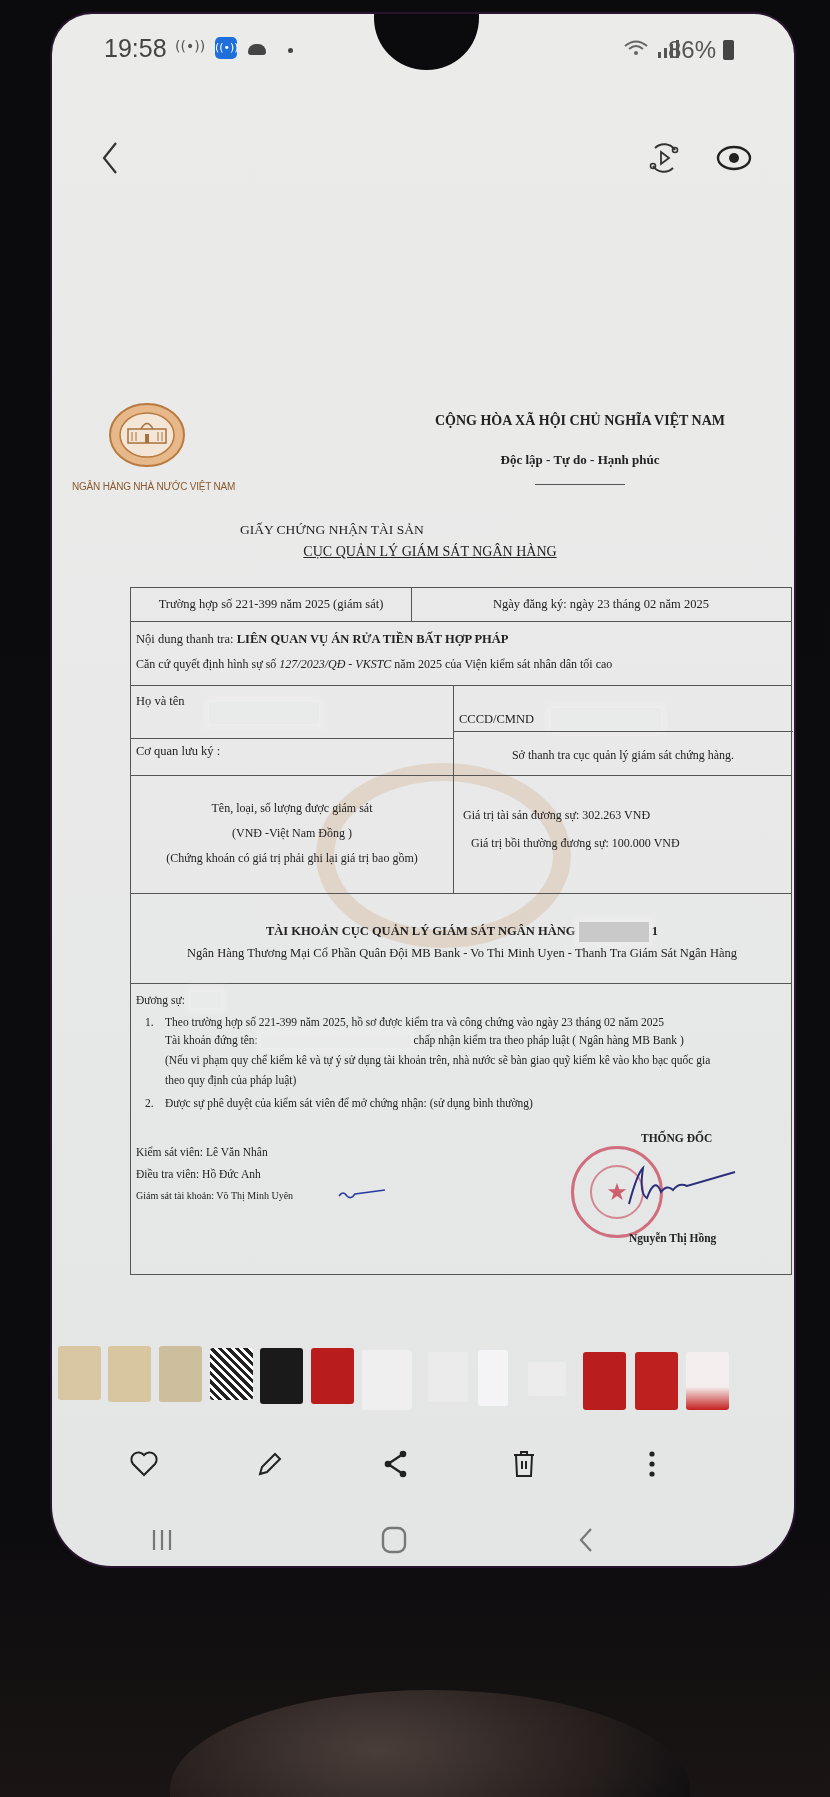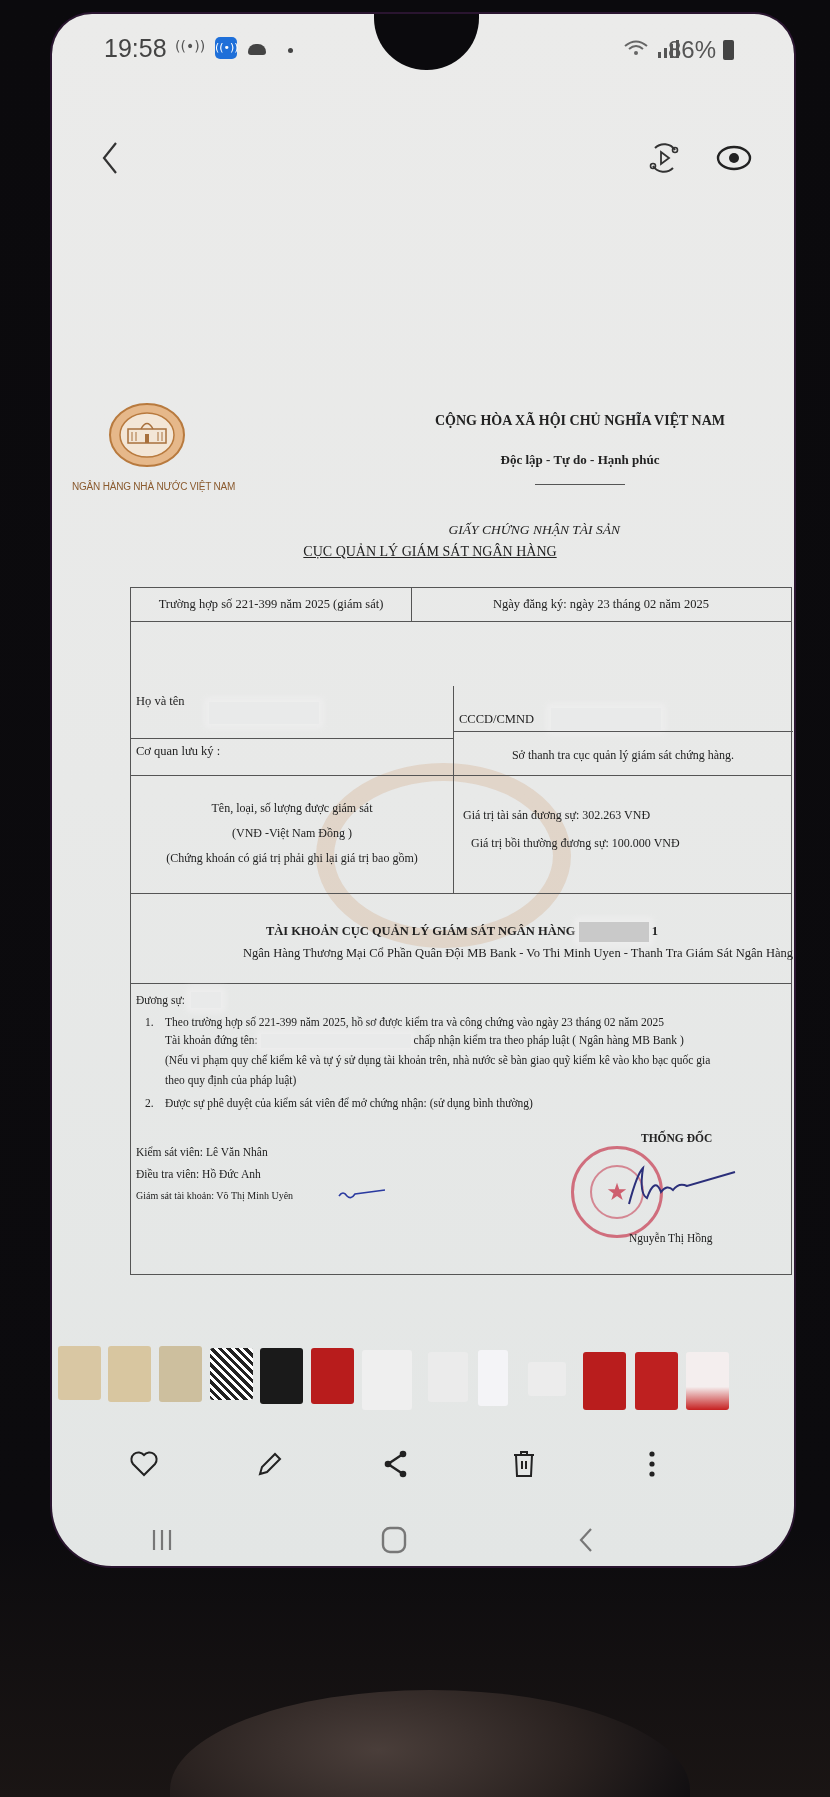--- a/index.html
+++ b/index.html
@@ -36,21 +36,21 @@
 
   .topbar { position:absolute; left:0; top:110px; width:100%; height:80px; }
   .icon-btn { position:absolute; display:flex; align-items:center; justify-content:center; cursor:pointer; }
 
   .doc { position:absolute; left:18px; top:370px; width:712px; color:#222; }
   .logo { position:absolute; left:38px; top:18px; width:78px; height:66px; }
   .logo-caption { position:absolute; left:2px; top:97px; font-family:"Liberation Sans",sans-serif; font-size:10px; color:#8a5a2e; letter-spacing:-0.2px; }
   .nation { position:absolute; left:360px; top:29px; width:300px; text-align:center; font-weight:bold; font-size:14px; }
   .motto { position:absolute; left:360px; top:68px; width:300px; text-align:center; font-weight:bold; font-size:13px; }
   .motto-rule { position:absolute; left:465px; top:100px; width:90px; border-top:1px solid #555; }
-  .cert-title { position:absolute; left:170px; top:138px; width:380px; text-align:right; font-size:13.5px;font-style:italic; }
+  .cert-title { position:absolute; left:170px; top:138px; width:380px; text-align:left; font-size:13.5px; }
   .cert-sub { position:absolute; left:170px; top:160px; width:380px; text-align:center; font-size:14px; text-decoration:underline; }
 
   .table { position:absolute; left:60px; top:203px; width:662px; height:688px; border:1.5px solid #555; box-sizing:border-box; font-size:12.5px; }
   .row { position:absolute; left:0; width:100%; border-bottom:1.3px solid #555; box-sizing:border-box; }
   .vline { position:absolute; top:0; bottom:0; border-left:1.3px solid #555; }
   .cell { position:absolute; }
   .redact { display:inline-block; background:#e9eaea; box-shadow:0 0 6px 4px #eeeeee; }
   .watermark { position:absolute; left:185px; top:175px; width:255px; height:185px; border-radius:50%; border:18px solid rgba(200,140,90,0.22); box-sizing:border-box; }
   .stamp { position:absolute; left:452px; top:555px; width:92px; height:92px; border-radius:50%; border:3px solid rgba(200,70,90,0.75); box-sizing:border-box; }
   .stamp-inner { position:absolute; left:16px; top:16px; width:54px; height:54px; border-radius:50%; border:2px solid rgba(200,70,90,0.6); box-sizing:border-box; color:rgba(200,60,80,0.8); font-size:24px; text-align:center; line-height:50px; }
@@ -147,20 +147,31 @@
 
     <div class="table">
       <div class="watermark"></div>
 
       <div class="row" style="top:0;height:34px;">
         <div class="vline" style="left:280px;"></div>
         <div class="cell" style="left:0;width:280px;top:9px;text-align:center;">Trường hợp số 221-399 năm 2025 (giám sát)</div>
         <div class="cell" style="left:280px;width:380px;top:9px;text-align:center;">Ngày đăng ký: ngày 23 tháng 02 năm 2025</div>
       </div>
 
+      <div class="row" style="top:34px;height:64px;">
+        <div class="cell" style="left:5px;top:10px;">
+          <span>Nội dung thanh tra:</span>
+          <b>LIÊN QUAN VỤ ÁN RỬA TIỀN BẤT HỢP PHÁP</b>
+        </div>
+        <div class="cell" style="left:5px;top:35px;font-size:12px;">
+          <span>Căn cứ quyết định hình sự số</span>
+          <i>127/2023/QĐ - VKSTC</i>
+          <span>năm 2025 của Viện kiểm sát nhân dân tối cao</span>
+        </div>
+      </div>
 
       <div class="row" style="top:98px;height:90px;">
         <div class="vline" style="left:322px;"></div>
         <div class="cell" style="left:5px;top:8px;">Họ và tên</div>
         <span class="redact cell" style="left:78px;top:16px;width:110px;height:22px;"></span>
         <div class="cell" style="left:328px;top:26px;">CCCD/CMND</div>
         <span class="redact cell" style="left:420px;top:22px;width:110px;height:22px;"></span>
         <div class="cell" style="left:0;top:52px;width:322px;border-top:1.3px solid #555;"></div>
         <div class="cell" style="left:322px;top:45px;width:340px;border-top:1.3px solid #555;"></div>
         <div class="cell" style="left:5px;top:58px;">Cơ quan lưu ký :</div>
@@ -177,21 +188,21 @@
         <div class="cell" style="left:332px;top:32px;font-size:12px;">Giá trị tài sản đương sự: 302.263 VNĐ</div>
         <div class="cell" style="left:340px;top:60px;font-size:12px;">Giá trị bồi thường đương sự: 100.000 VNĐ</div>
       </div>
 
       <div class="row" style="top:306px;height:90px;">
         <div class="cell" style="left:0;width:662px;top:28px;text-align:center;font-weight:bold;font-size:12.5px;">
           <span>TÀI KHOẢN CỤC QUẢN LÝ GIÁM SÁT NGÂN HÀNG</span>
           <span class="redact" style="width:70px;height:20px;vertical-align:middle;background:#c9c9c9;"></span>
           <span>1</span>
         </div>
-        <div class="cell" style="left:0;width:662px;top:52px;text-align:right;font-size:12.5px;">Ngân Hàng Thương Mại Cổ Phần Quân Đội MB Bank - Vo Thi Minh Uyen - Thanh Tra Giám Sát Ngân Hàng</div>
+        <div class="cell" style="left:0;width:662px;top:52px;text-align:center;font-size:12.5px;">Ngân Hàng Thương Mại Cổ Phần Quân Đội MB Bank - Vo Thi Minh Uyen - Thanh Tra Giám Sát Ngân Hàng</div>
       </div>
 
       <div class="row" style="top:396px;height:290px;border-bottom:none;">
         <div class="cell" style="left:5px;top:10px;font-size:11.5px;">Đương sự:</div>
         <span class="redact cell" style="left:60px;top:8px;width:30px;height:16px;"></span>
         <div class="cell" style="left:14px;top:32px;font-size:11.5px;">1.</div>
         <div class="cell" style="left:34px;top:32px;font-size:11.5px;width:600px;">Theo trường hợp số 221-399 năm 2025, hồ sơ được kiểm tra và công chứng vào ngày 23 tháng 02 năm 2025</div>
         <div class="cell" style="left:34px;top:50px;font-size:11.5px;">
           <span>Tài khoản đứng tên:</span>
           <span class="redact" style="width:150px;height:14px;vertical-align:middle;"></span>
@@ -213,21 +224,21 @@
         </div>
 
         <div class="stamp" style="left:440px;top:162px;">
           <div class="stamp-inner">★</div>
         </div>
         <div class="cell" style="left:478px;top:180px;">
           <svg width="130" height="48" viewBox="0 0 130 48">
               <path d="M20 40 Q28 10 34 4 Q30 30 38 34 Q46 12 52 28 Q58 20 64 26 Q70 18 78 22 L126 8" stroke="#2b2f7a" stroke-width="2" fill="none"></path>
             </svg>
         </div>
-        <div class="cell" style="left:498px;top:248px;font-weight:normal;font-size:11.5px;">Nguyễn Thị Hồng</div>
+        <div class="cell" style="left:498px;top:248px;font-weight:bold;font-size:11.5px;">Nguyễn Thị Hồng</div>
       </div>
     </div>
   </div>
 
   <div class="thumbs">
     <div class="thumb" style="left:0;background:#d9c7a3;top:4px;height:54px;"></div>
     <div class="thumb" style="left:50px;background:#d8c6a0;top:4px;height:56px;"></div>
     <div class="thumb" style="left:101px;background:#cdbf9e;top:4px;height:56px;"></div>
     <div class="thumb" style="left:152px;background:repeating-linear-gradient(45deg,#222 0 3px,#fff 3px 6px);top:6px;height:52px;"></div>
     <div class="thumb" style="left:202px;background:#1a1a1a;top:6px;height:56px;"></div>

